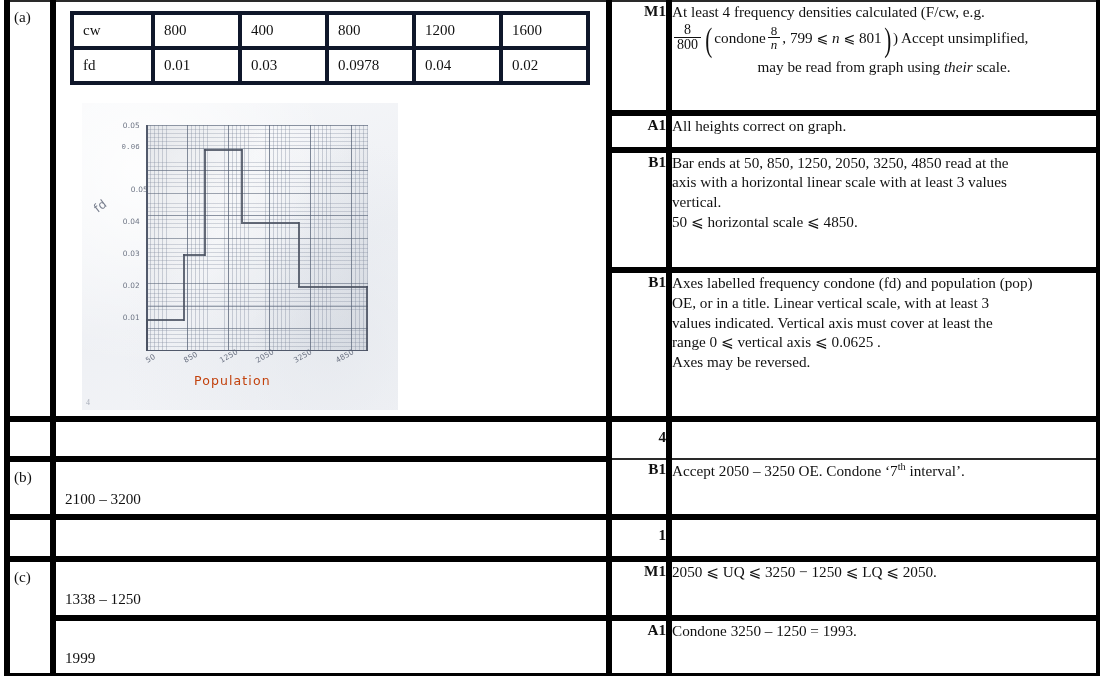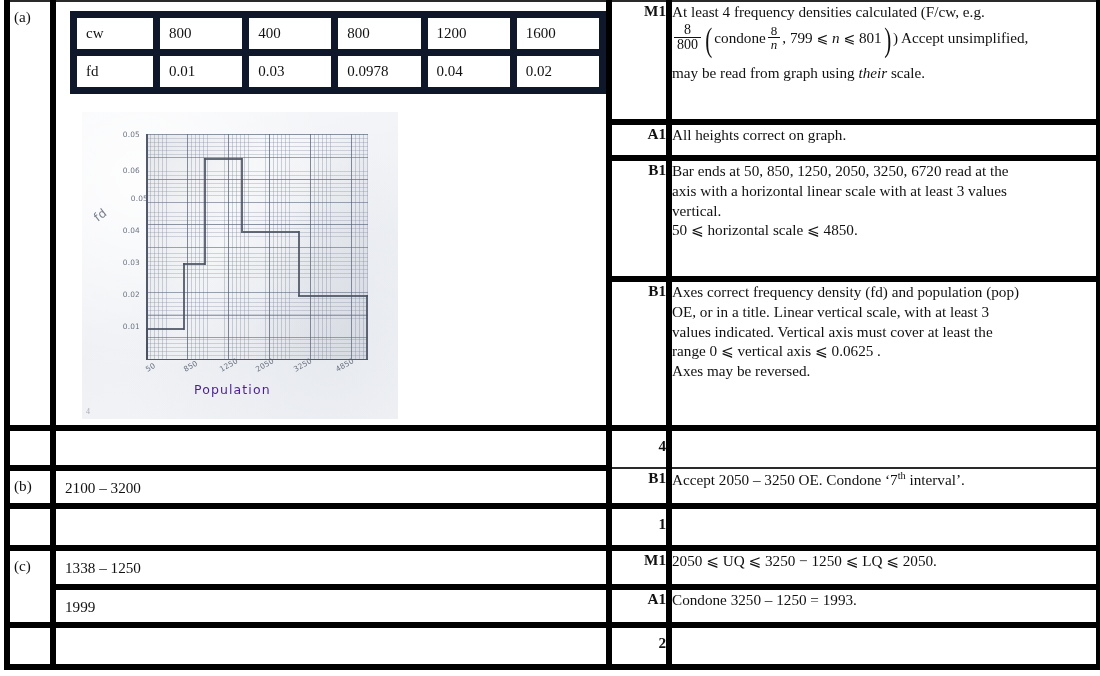--- a/index.html
+++ b/index.html
@@ -37,20 +37,21 @@
 
   .col-part   { width: 46px; }
   .col-ans    { width: 556px; }
   .col-mark   { width: 60px; }
   .col-notes  { width: 430px; }
 
   .cell-pad {
     padding: 7px 8px 6px 9px;
     font-size: 15.2px;
     line-height: 1.28;
+    margin-top: 20px;
   }
   .part-label {
     padding: 6px 0 0 4px;
     font-size: 15.2px;
   }
   .mark-cell {
     text-align: right;
     padding: 7px 9px 6px 4px;
     font-weight: bold;
     font-size: 15.2px;
@@ -71,21 +72,21 @@
     padding: 9px 0 6px 12px;
   }
 
   
   .cwfd {
     border-collapse: collapse;
     margin: 0 0 0 2px;
     table-layout: fixed;
   }
   .cwfd td {
-    border: 7px solid #0f172a;
+    border: 4px solid #0f172a;
     height: 27px;
     font-size: 15px;
     padding: 2px 0 2px 9px;
     vertical-align: middle;
     white-space: nowrap;
   }
   .cwfd td.c0 { width: 68px; }
   .cwfd td.cN { width: 74px; }
 
   
@@ -170,21 +171,21 @@
     color: #7b8190;
     transform: rotate(-38deg);
     letter-spacing: 0.5px;
   }
   .axis-title-x {
     position: absolute;
     left: 112px;
     top: 270px;
     font-family: "DejaVu Sans", sans-serif;
     font-size: 12.5px;
-    color: #4c1d95;
+    color: #c2410c;
     letter-spacing: 1.1px;
   }
   .scan-mark {
     position: absolute;
     left: 4px;
     bottom: 3px;
     font-size: 8px;
     color: #a8adb8;
   }
 
@@ -207,21 +208,21 @@
     display: inline-block;
     font-size: 34px;
     line-height: 0.62;
     vertical-align: middle;
     font-weight: 300;
     transform: scaleX(0.62);
     position: relative;
     top: 1px;
   }
   .m1-line2 { margin: 2px 0 2px 0; white-space: nowrap; }
-  .m1-line3 { margin-top: 9px; }
+  .m1-line3 { margin-top: 3px; text-align: center; }
   .ital { font-style: italic; }
   sup { font-size: 0.68em; }
   .le { font-family: "DejaVu Serif", serif; font-size: 14px; }
 </style>
 </head>
 <body>
 
 <div class="page">
   <table class="ms-table">
     <colgroup>
@@ -260,21 +261,21 @@
               </tbody>
             </table>
 
             <div class="scan">
               <div class="scan-noise"></div>
 
               <div class="axis-title-y">fd</div>
               <div class="axis-title-x">Population</div>
 
               <div class="tick ytick" style="left:18px; top:18px;">0.05</div>
-              <div class="tick ytick" style="left:18px; top:54px;">0.06</div>
+              <div class="tick ytick" style="left:18px; top:40px;font-family:Liberation Mono, monospace;">0.06</div>
               <div class="tick ytick" style="left:26px; top:82px;">0.05</div>
               <div class="tick ytick" style="left:18px; top:114px;">0.04</div>
               <div class="tick ytick" style="left:18px; top:146px;">0.03</div>
               <div class="tick ytick" style="left:18px; top:178px;">0.02</div>
               <div class="tick ytick" style="left:18px; top:210px;">0.01</div>
 
               <div class="tick xtick" style="left:62px;  top:254px;">50</div>
               <div class="tick xtick" style="left:100px; top:254px;">850</div>
               <div class="tick xtick" style="left:136px; top:254px;">1250</div>
               <div class="tick xtick" style="left:172px; top:254px;">2050</div>
@@ -336,31 +337,31 @@
       </tr>
 
       <tr>
         <td class="mark-cell">A1</td>
         <td class="notes-cell">All heights correct on graph.</td>
       </tr>
 
       <tr>
         <td class="mark-cell">B1</td>
         <td class="notes-cell">
-          <div>Bar ends at 50, 850, 1250, 2050, 3250, 6720 read at the</div>
+          <div>Bar ends at 50, 850, 1250, 2050, 3250, 4850 read at the</div>
           <div>axis with a horizontal linear scale with at least 3 values</div>
           <div>vertical.</div>
           <div>50 ⩽ horizontal scale ⩽ 4850.</div>
         </td>
       </tr>
 
       <tr>
         <td class="mark-cell">B1</td>
         <td class="notes-cell">
-          <div>Axes correct frequency density (fd) and population (pop)</div>
+          <div>Axes labelled frequency condone (fd) and population (pop)</div>
           <div>OE, or in a title. Linear vertical scale, with at least 3</div>
           <div>values indicated. Vertical axis must cover at least the</div>
           <div>range 0 ⩽ vertical axis ⩽ 0.0625 .</div>
           <div>Axes may be reversed.</div>
         </td>
       </tr>
 
       <tr class="total-row">
         <td></td>
         <td></td>

